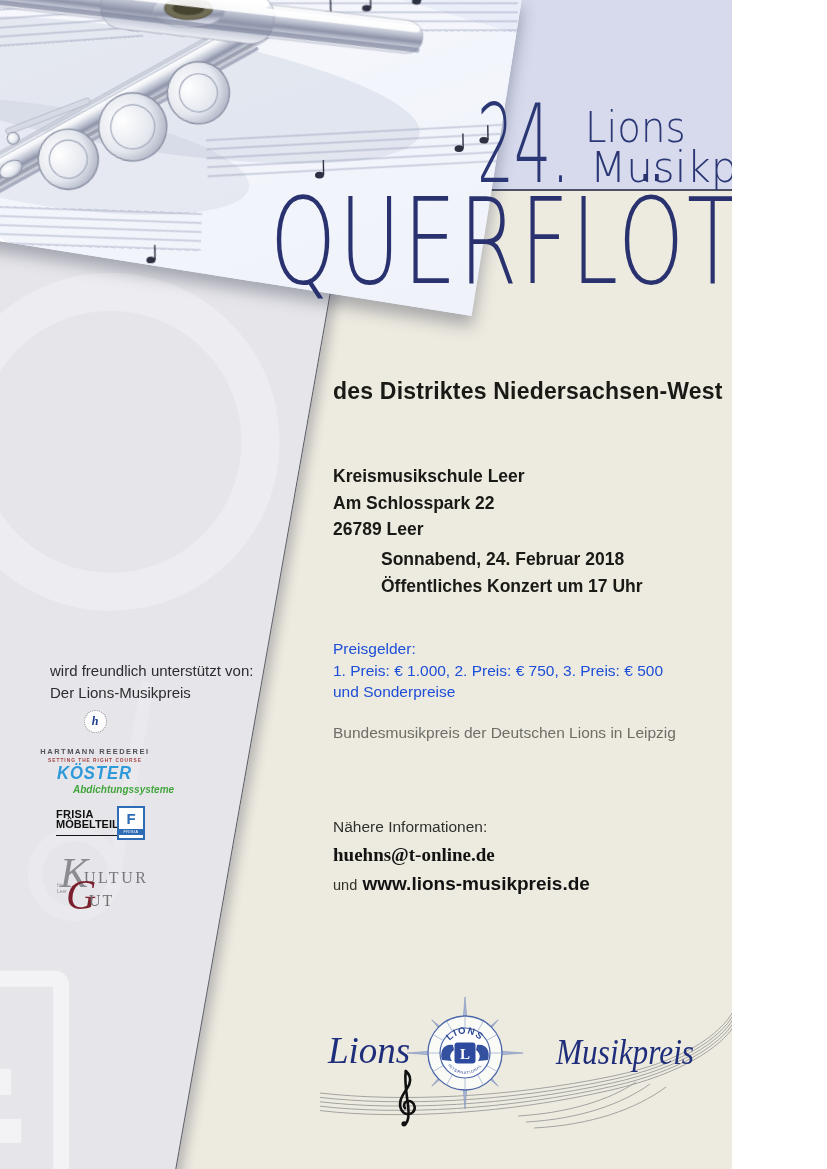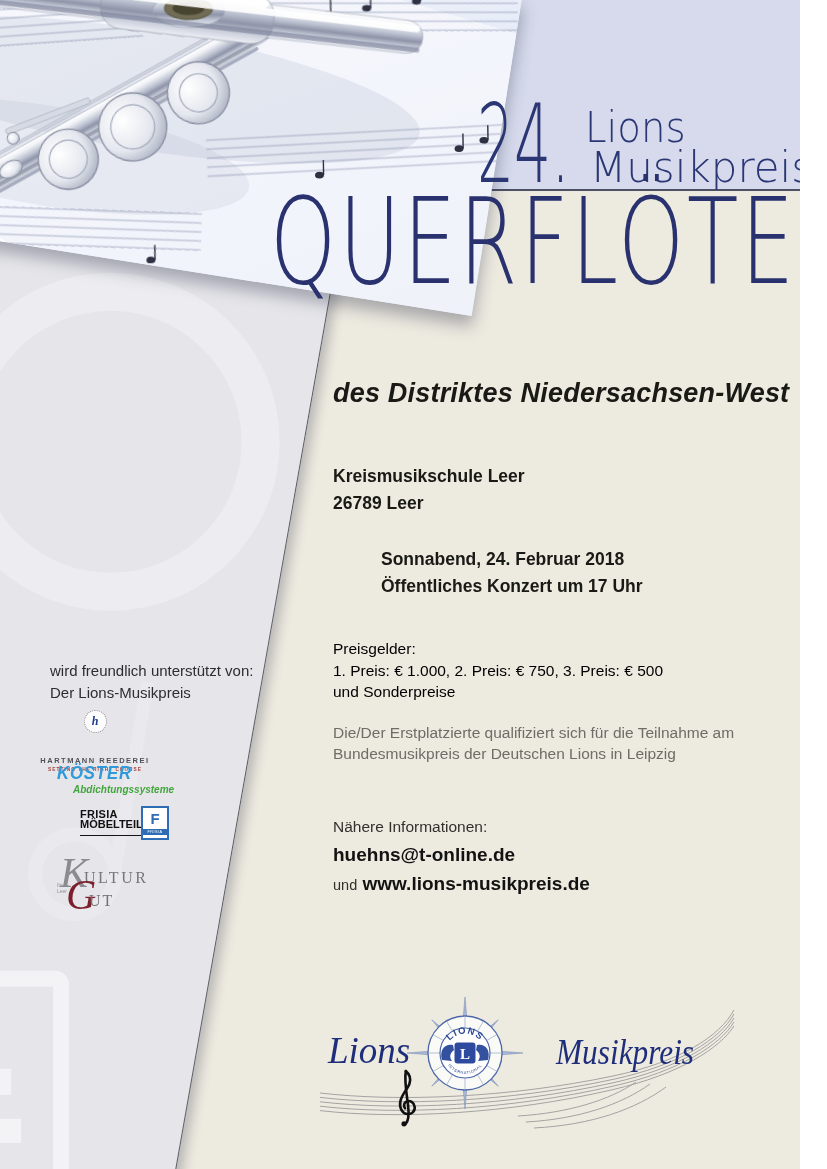--- a/index.html
+++ b/index.html
@@ -1,16 +1,16 @@
 <!DOCTYPE html>
 <html><head>
 <meta charset="utf-8">
 <style>
   html,body{margin:0;padding:0;background:#ffffff;}
-  .poster{position:relative;width:800px;height:1169px;overflow:hidden;
+  .poster{position:relative;width:732px;height:1169px;overflow:hidden;
           background:#edeae0;font-family:"Liberation Sans",sans-serif;}
 
   
   .band{position:absolute;left:0;top:0;width:827px;height:191px;background:#d6daec;z-index:1;}
   .rule{position:absolute;left:460px;top:189px;width:367px;height:2px;background:#4d5166;z-index:2;}
 
   
   .gray-page{position:absolute;left:-265px;top:150px;width:620px;height:1260px;
              background:#e6e6ea;transform:rotate(10deg);transform-origin:100% 0;
              border-right:1px solid #5c5c64;box-shadow:6px 2px 12px rgba(80,80,95,.33);z-index:2;}
@@ -26,46 +26,46 @@
   .thin{font-family:"DejaVu Sans",sans-serif;font-weight:200;color:#2b3775;
         white-space:nowrap;transform-origin:0 0;position:absolute;z-index:4;line-height:1;}
   .edition{left:477px;top:91px;font-size:108px;transform:scaleX(.54);}
   .brand1{left:585px;top:107px;font-size:42px;transform:scaleX(.92);}
   .brand2{left:590px;top:147px;font-size:42px;transform:scaleX(1);}
   .instrument{left:270px;top:182px;font-size:120px;letter-spacing:4px;
               transform:scaleX(.70);color:#29326f;}
 
   
   .blk{position:absolute;left:333px;z-index:5;color:#191915;}
-  .subtitle{top:378px;font-size:27px;font-weight:bold;letter-spacing:.2px;font-style:italic;}
+  .subtitle{top:378px;font-size:23px;font-weight:bold;letter-spacing:.2px;}
   .venue{top:463px;font-size:17.5px;font-weight:bold;line-height:26.5px;}
   .event{top:546px;font-size:17.5px;font-weight:bold;line-height:26.5px;margin-left:48px;}
-  .prizes{top:638px;font-size:15.5px;color:#000000;line-height:21.5px;}
+  .prizes{top:638px;font-size:15.5px;color:#1d4ed8;line-height:21.5px;}
   .qual{top:723px;font-size:15.5px;color:#6e6d67;line-height:20.5px;}
   .info{top:818px;font-size:15.5px;color:#31312c;}
-  .email{top:844px;font-size:19px;font-weight:bold;color:#121212;}
+  .email{top:844px;font-size:19px;font-weight:bold;color:#121212;font-family:Liberation Serif, serif;}
   .web{top:873px;font-size:19px;color:#121212;}
   .web .pre{font-size:14.5px;font-weight:normal;color:#31312c;}
   .web .site{font-weight:bold;}
 
   
   .side{position:absolute;z-index:5;color:#2d2d30;}
   .support{left:50px;top:660px;font-size:15px;line-height:22px;}
   .sp-hartmann{left:40px;top:710px;width:110px;text-align:center;}
   .h-circle{width:21px;height:21px;border:1px dotted #8a8a92;border-radius:50%;
             margin:0 auto;background:#fdfdfd;line-height:20px;text-align:center;
             font-family:"Liberation Serif",serif;font-style:italic;font-weight:bold;
             font-size:12px;color:#1d3a8c;}
-  .h-name{margin-top:23px;font-size:7.5px;letter-spacing:1.5px;color:#50505a;font-weight:bold;}
+  .h-name{margin-top:14px;font-size:7.5px;letter-spacing:1.5px;color:#50505a;font-weight:bold;}
   .h-tag{margin-top:2px;font-size:4.8px;letter-spacing:1px;color:#a04040;font-weight:bold;}
   .sp-koester{left:57px;top:762px;}
   .k-name{font-size:19px;font-weight:bold;font-style:italic;color:#2f9ad9;
           letter-spacing:1px;transform:scaleX(.88);transform-origin:0 0;display:inline-block;white-space:nowrap;}
   .k-tag{margin-left:16px;margin-top:0;font-size:10px;font-style:italic;color:#42a53c;font-weight:bold;}
-  .sp-frisia{left:56px;top:809px;width:120px;height:40px;margin-left:24px;}
+  .sp-frisia{left:56px;top:809px;width:120px;height:40px;}
   .f-l1{font-size:11px;font-weight:bold;letter-spacing:.3px;line-height:10px;color:#101010;}
   .f-l2{font-size:11px;font-weight:bold;line-height:11px;color:#101010;}
   .f-gmbh{font-size:5px;font-weight:bold;}
   .f-rule{width:80px;height:1.3px;background:#141414;margin-top:3px;}
   .f-badge{position:absolute;left:61px;top:-3px;width:24px;height:30px;border:2px solid #2e6db5;
            background:#fff;text-align:center;}
   .f-badge .bf{font-size:15px;font-weight:bold;color:#2e6db5;line-height:21px;display:block;}
   .f-badge .bl{display:block;font-size:3.8px;letter-spacing:.5px;background:#2e6db5;color:#fff;
                height:6px;line-height:6px;}
   .sp-kultur{left:52px;top:850px;width:140px;height:78px;font-family:"Liberation Serif",serif;}
@@ -272,33 +272,33 @@
       <span class="kg-small"><span>für</span><br><span>Leer</span></span>
       <span class="kg-g">G</span>
       <span class="kg-ut">UT</span>
     </div>
   </aside>
 
   <main>
     <div class="blk subtitle">des Distriktes Niedersachsen-West</div>
     <div class="blk venue">
       <div>Kreismusikschule Leer</div>
+      <div>Am Schlosspark 22</div>
       <div>26789 Leer</div>
     </div>
     <div class="blk event">
       <div>Sonnabend, 24. Februar 2018</div>
       <div>Öffentliches Konzert um 17 Uhr</div>
     </div>
     <div class="blk prizes">
       <div>Preisgelder:</div>
       <div>1. Preis: € 1.000, 2. Preis: € 750, 3. Preis: € 500</div>
       <div>und Sonderpreise</div>
     </div>
     <div class="blk qual">
-      <div>Die/Der Erstplatzierte qualifiziert sich für die Teilnahme am</div>
       <div>Bundesmusikpreis der Deutschen Lions in Leipzig</div>
     </div>
     <div class="blk info">Nähere Informationen:</div>
     <div class="blk email">huehns@t-online.de</div>
     <div class="blk web">
       <span class="pre">und</span>
       <span class="site">www.lions-musikpreis.de</span>
     </div>
   </main>
 

